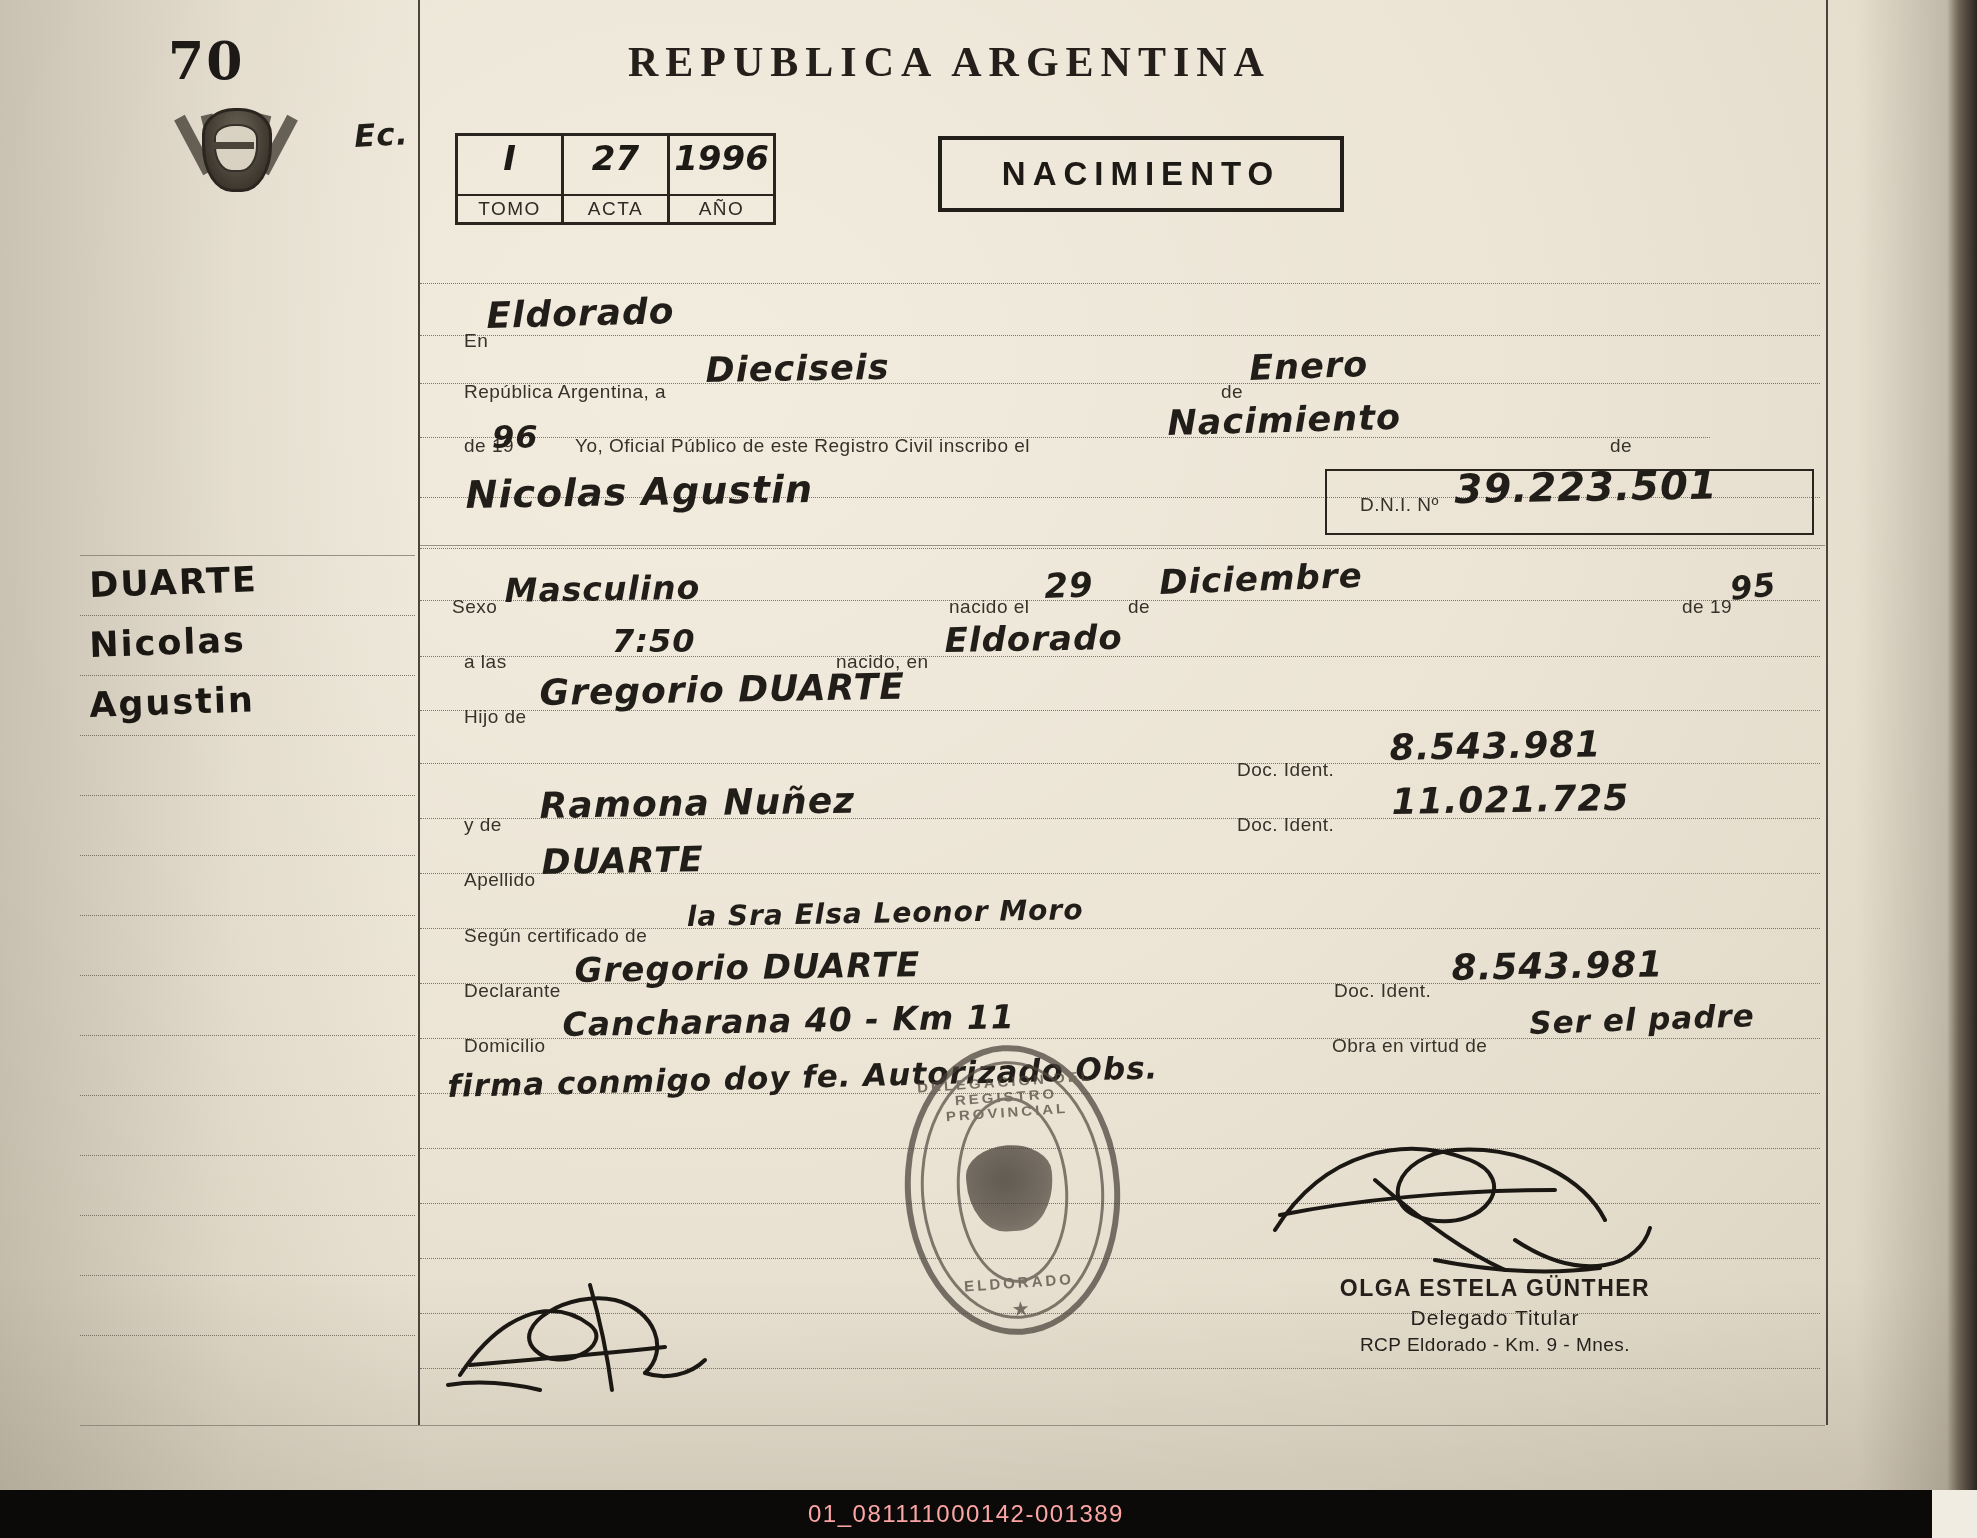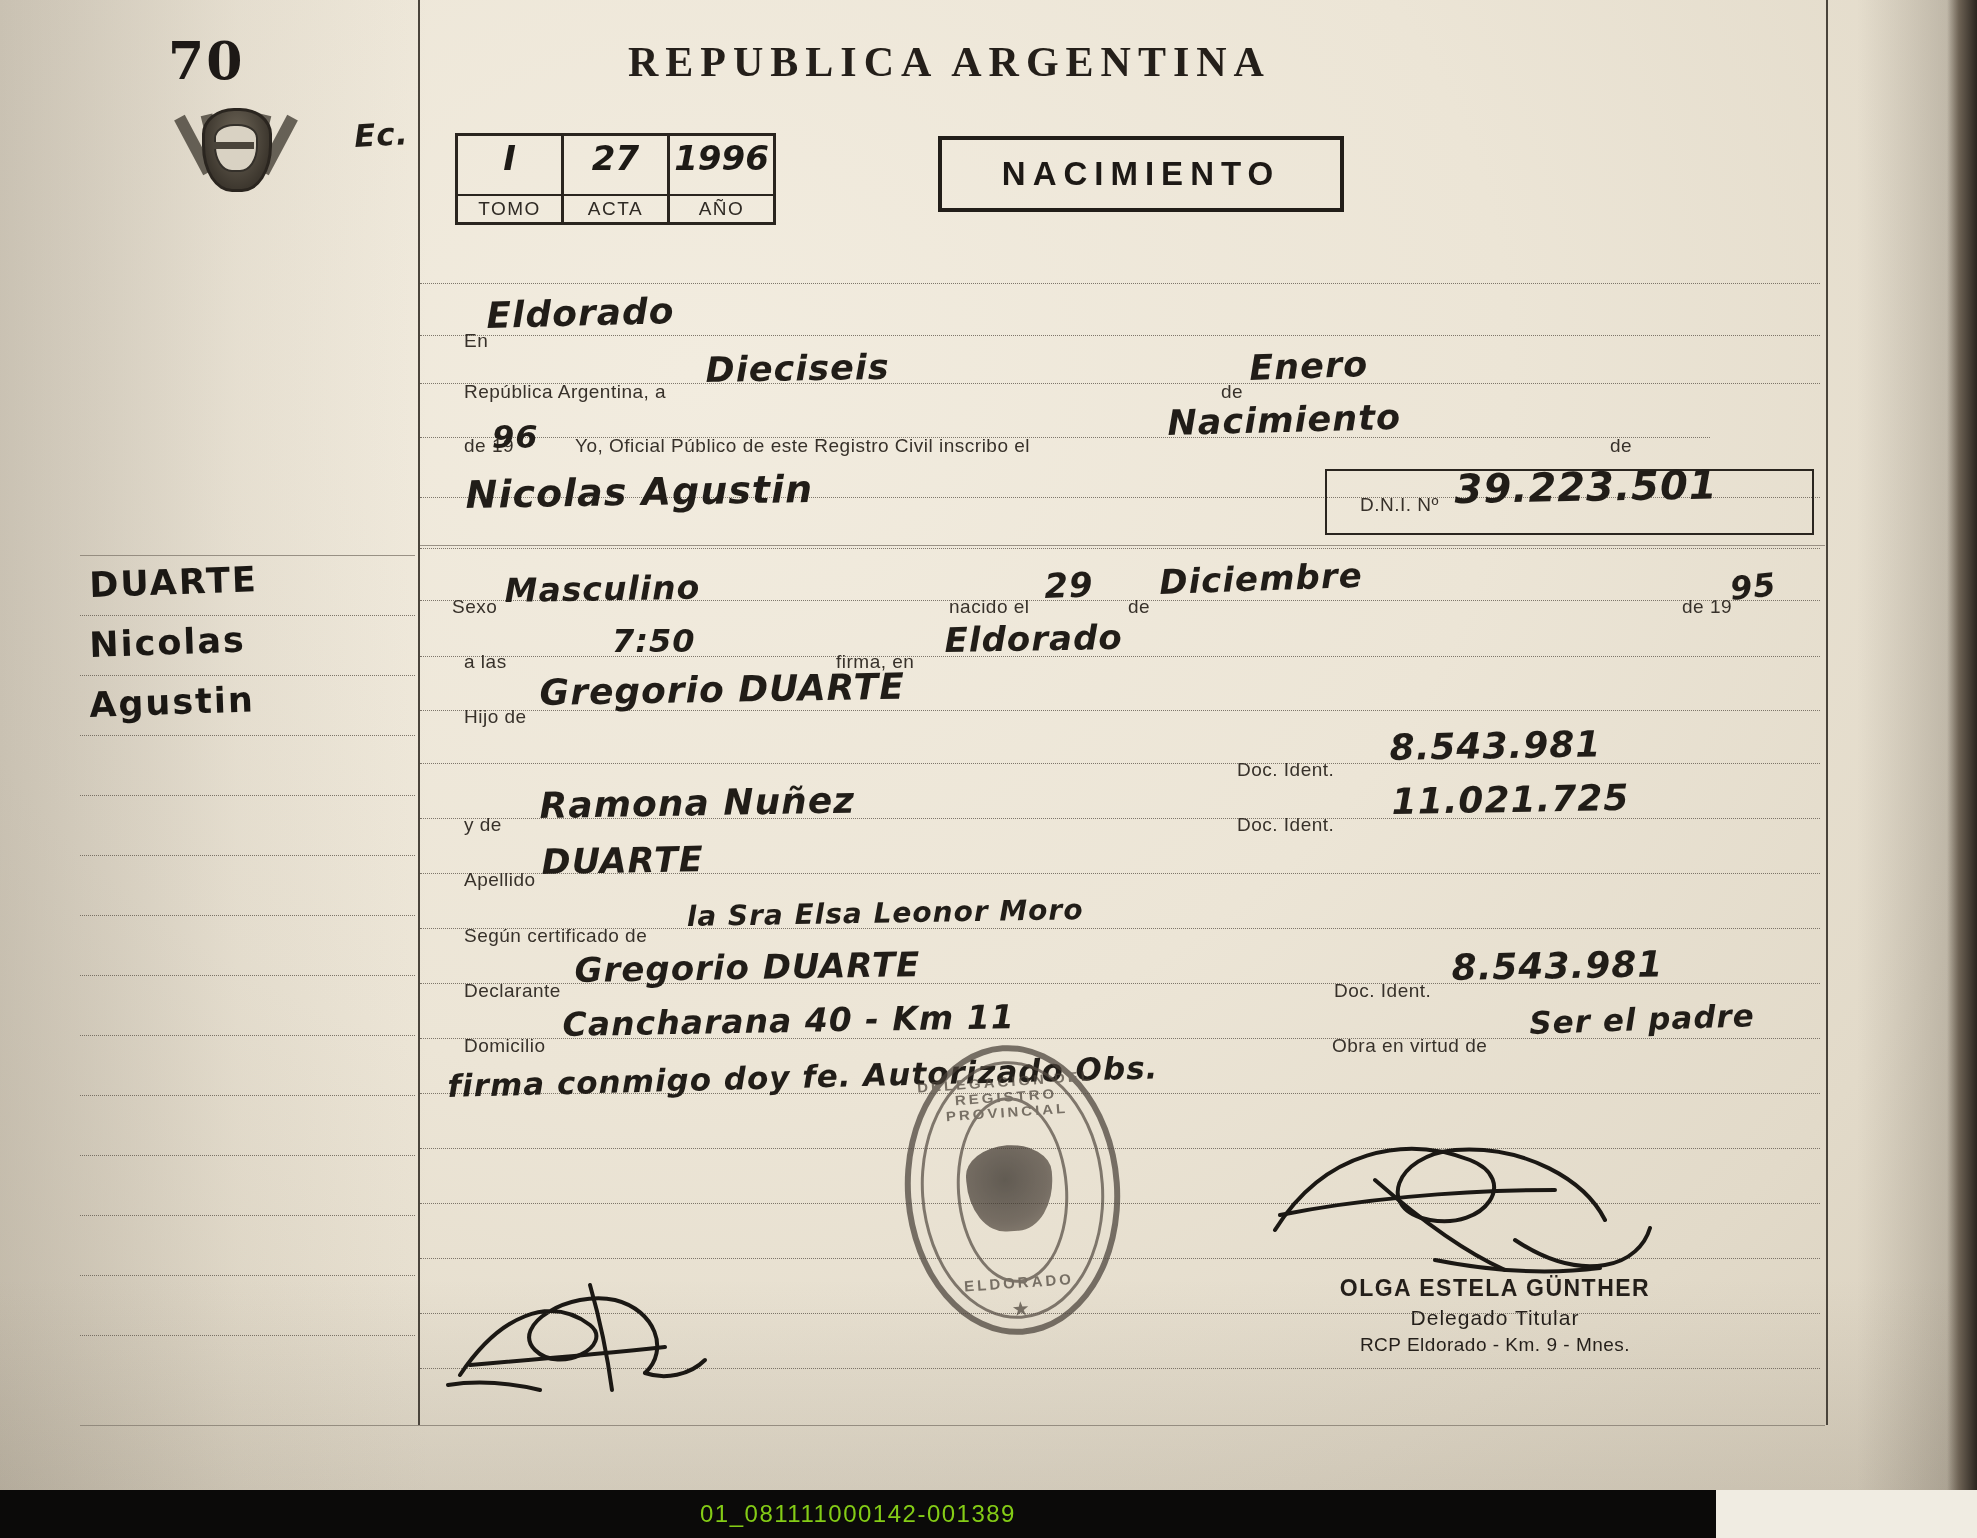--- a/index.html
+++ b/index.html
@@ -53,23 +53,23 @@
   .dark-edge-right {
     position: absolute;
     right: 0; top: 0; width: 30px; height: 1490px;
     background: linear-gradient(270deg, #2a251f 0%, #6d6254 60%, rgba(160,150,133,0) 100%);
   }
 
   
   .footer-bar {
     position: absolute;
     left: 0; bottom: 0;
-    width: 1716px; height: 48px;
+    width: 1932px; height: 48px;
     background: #0b0a09;
-    color: #84cc16;
+    color: #fca5a5;
     display: flex;
     align-items: center;
     justify-content: center;
     letter-spacing: 1.5px;
     font-size: 24px;
     font-family: "Liberation Sans", sans-serif;
   }
   .footer-left, .footer-right {
     position: absolute;
     bottom: 0;
@@ -450,21 +450,21 @@
   <div class="hand ink" style="left:505px; top:571px; font-size:33px; transform:rotate(-1deg);">Masculino</div>
   <div class="print small-caps-label" style="left:925px; top:596px;">nacido el</div>
   <div class="hand ink" style="left:1045px; top:566px; font-size:34px; transform:rotate(-2deg);">29</div>
   <div class="print small-caps-label" style="left:1104px; top:596px;">de</div>
   <div class="hand ink" style="left:1160px; top:562px; font-size:34px; transform:rotate(-2deg);">Diciembre</div>
   <div class="print small-caps-label" style="left:1658px; top:596px;">de 19</div>
   <div class="hand ink" style="left:1732px; top:570px; font-size:32px; transform:rotate(-6deg);">95</div>
 
   <div class="print small-caps-label" style="left:440px; top:651px;">a las</div>
   <div class="hand ink" style="left:612px; top:622px; font-size:32px;">7:50</div>
-  <div class="print small-caps-label" style="left:812px; top:651px;">firma, en</div>
+  <div class="print small-caps-label" style="left:812px; top:651px;">nacido, en</div>
   <div class="hand ink" style="left:945px; top:620px; font-size:34px; transform:rotate(-1deg);">Eldorado</div>
 
   <div class="print small-caps-label" style="left:440px; top:706px;">Hijo de</div>
   <div class="hand ink" style="left:540px; top:672px; font-size:36px; transform:rotate(-1deg);">Gregorio DUARTE</div>
 
   <div class="print small-caps-label" style="left:1213px; top:759px;">Doc. Ident.</div>
   <div class="hand ink" style="left:1390px; top:727px; font-size:36px; transform:rotate(-1deg);">8.543.981</div>
 
   <div class="print small-caps-label" style="left:440px; top:814px;">y de</div>
   <div class="hand ink" style="left:540px; top:785px; font-size:36px; transform:rotate(-1deg);">Ramona Nuñez</div>

